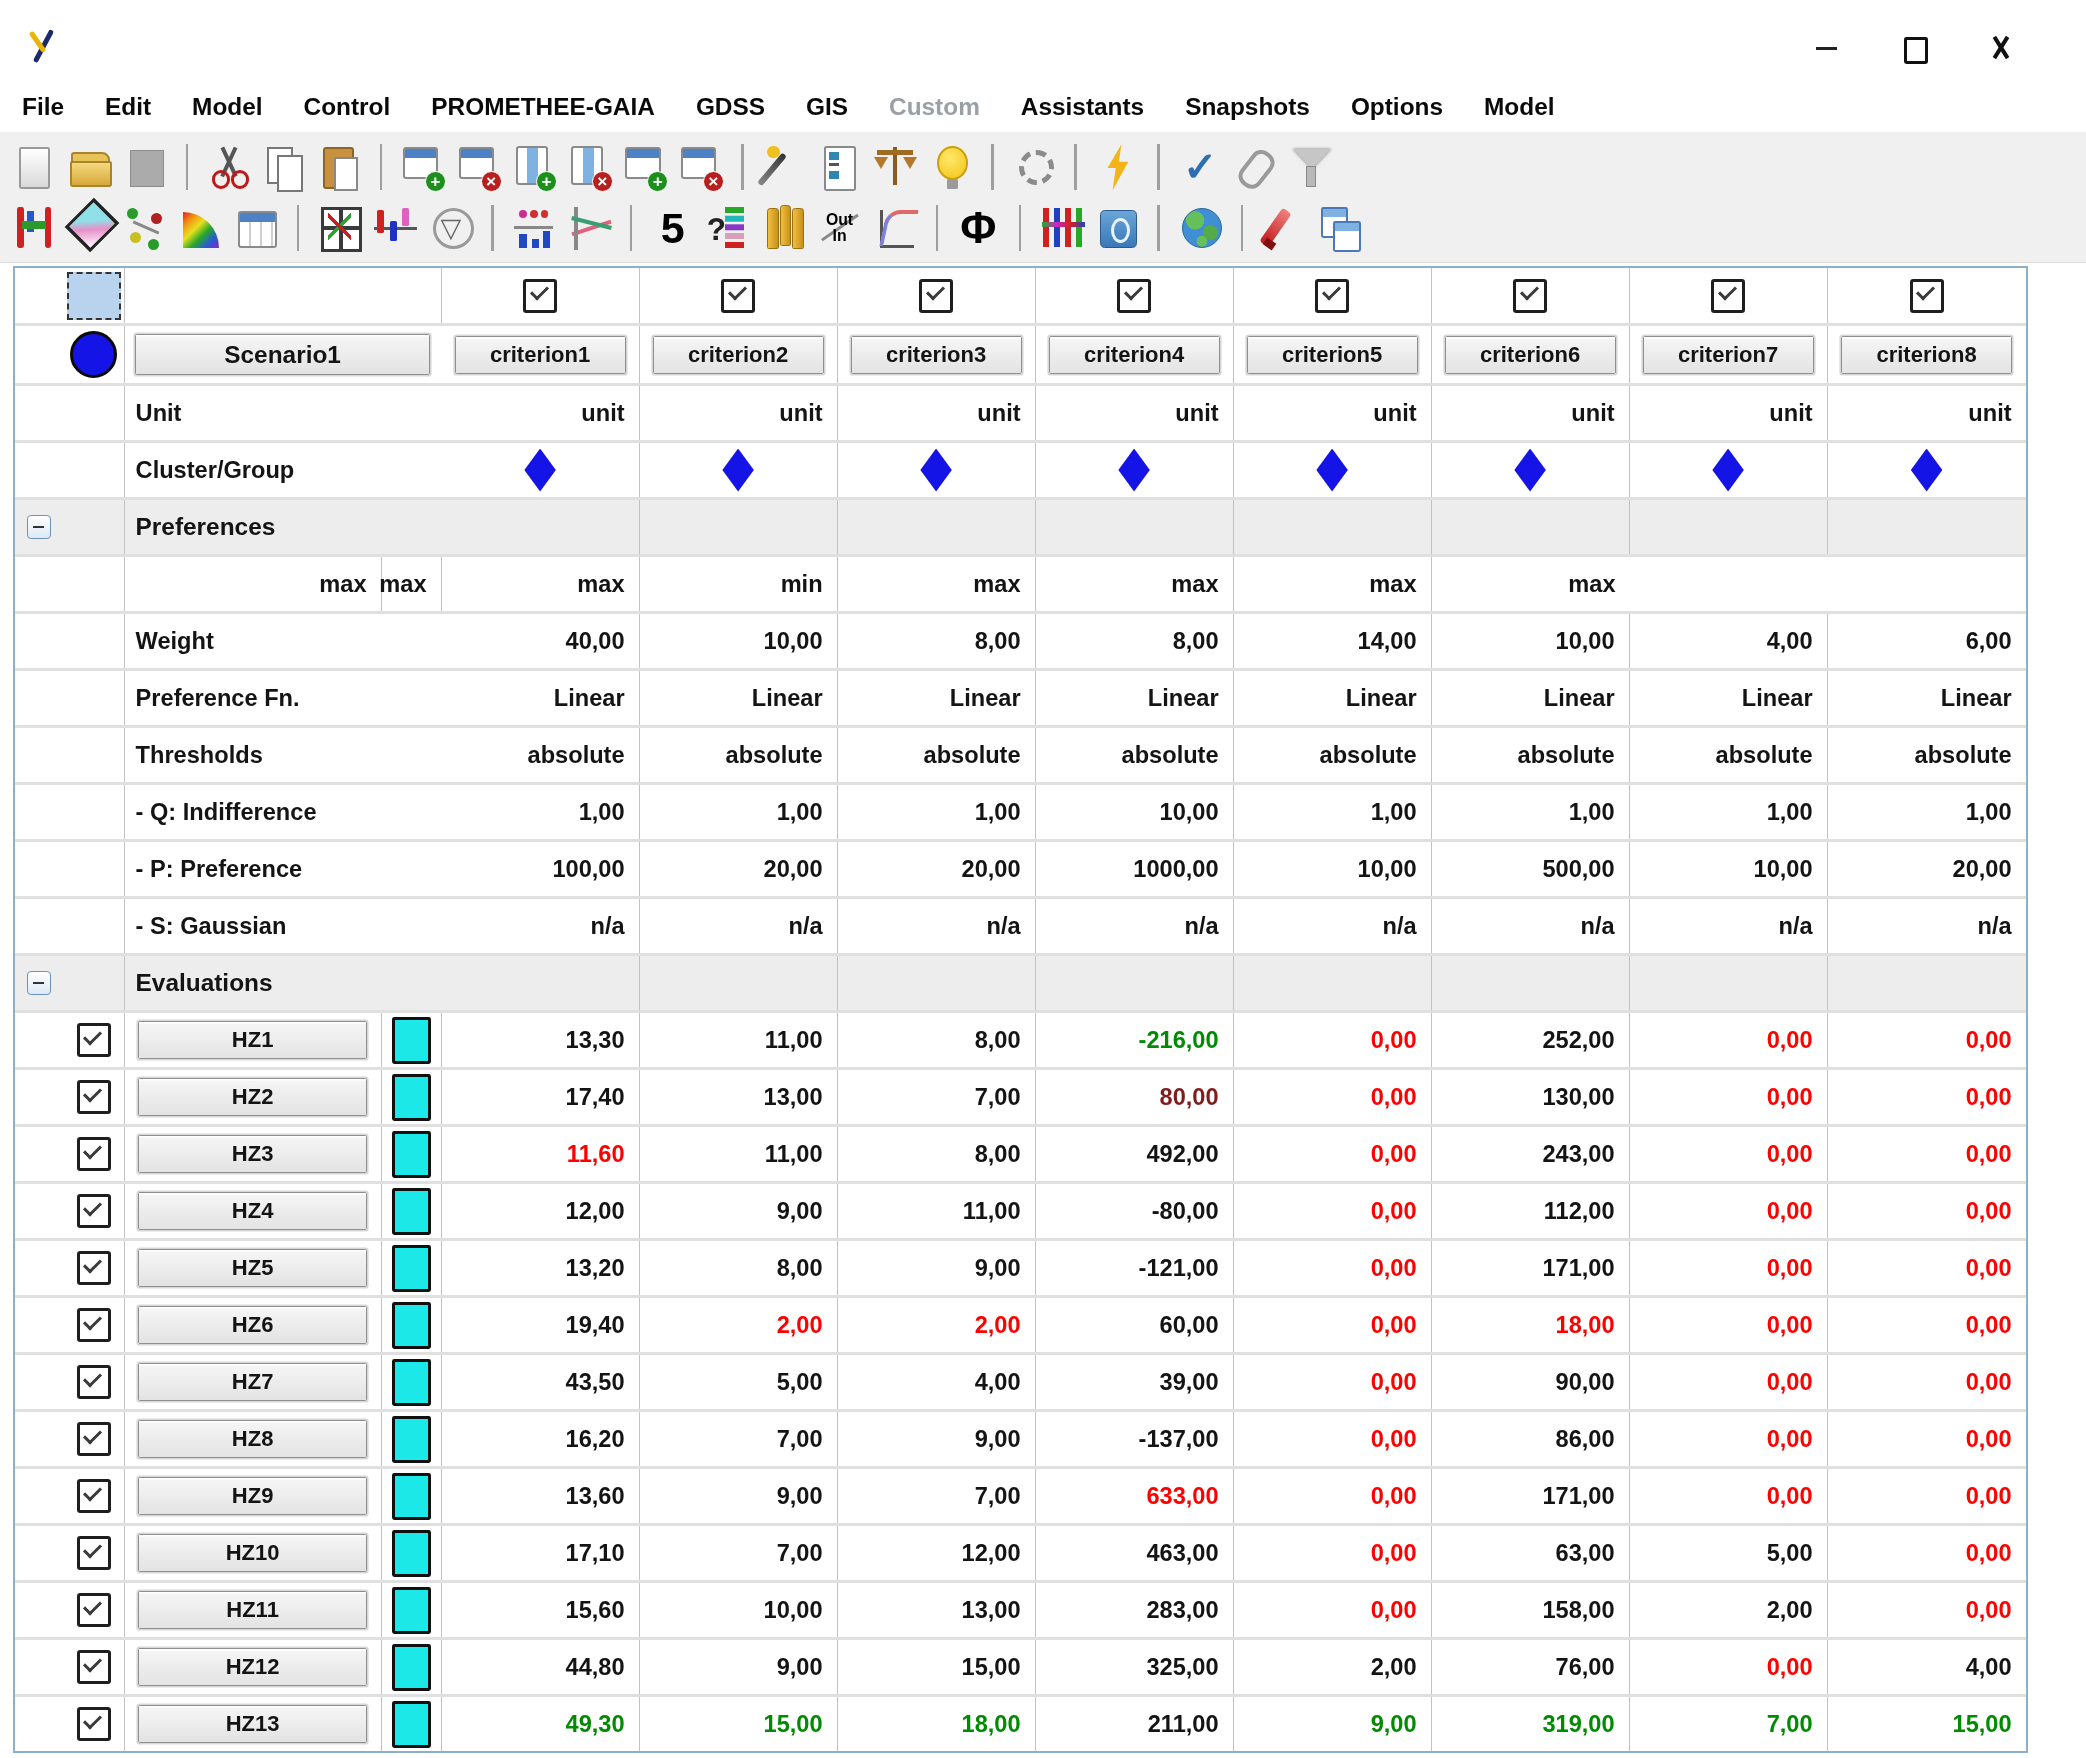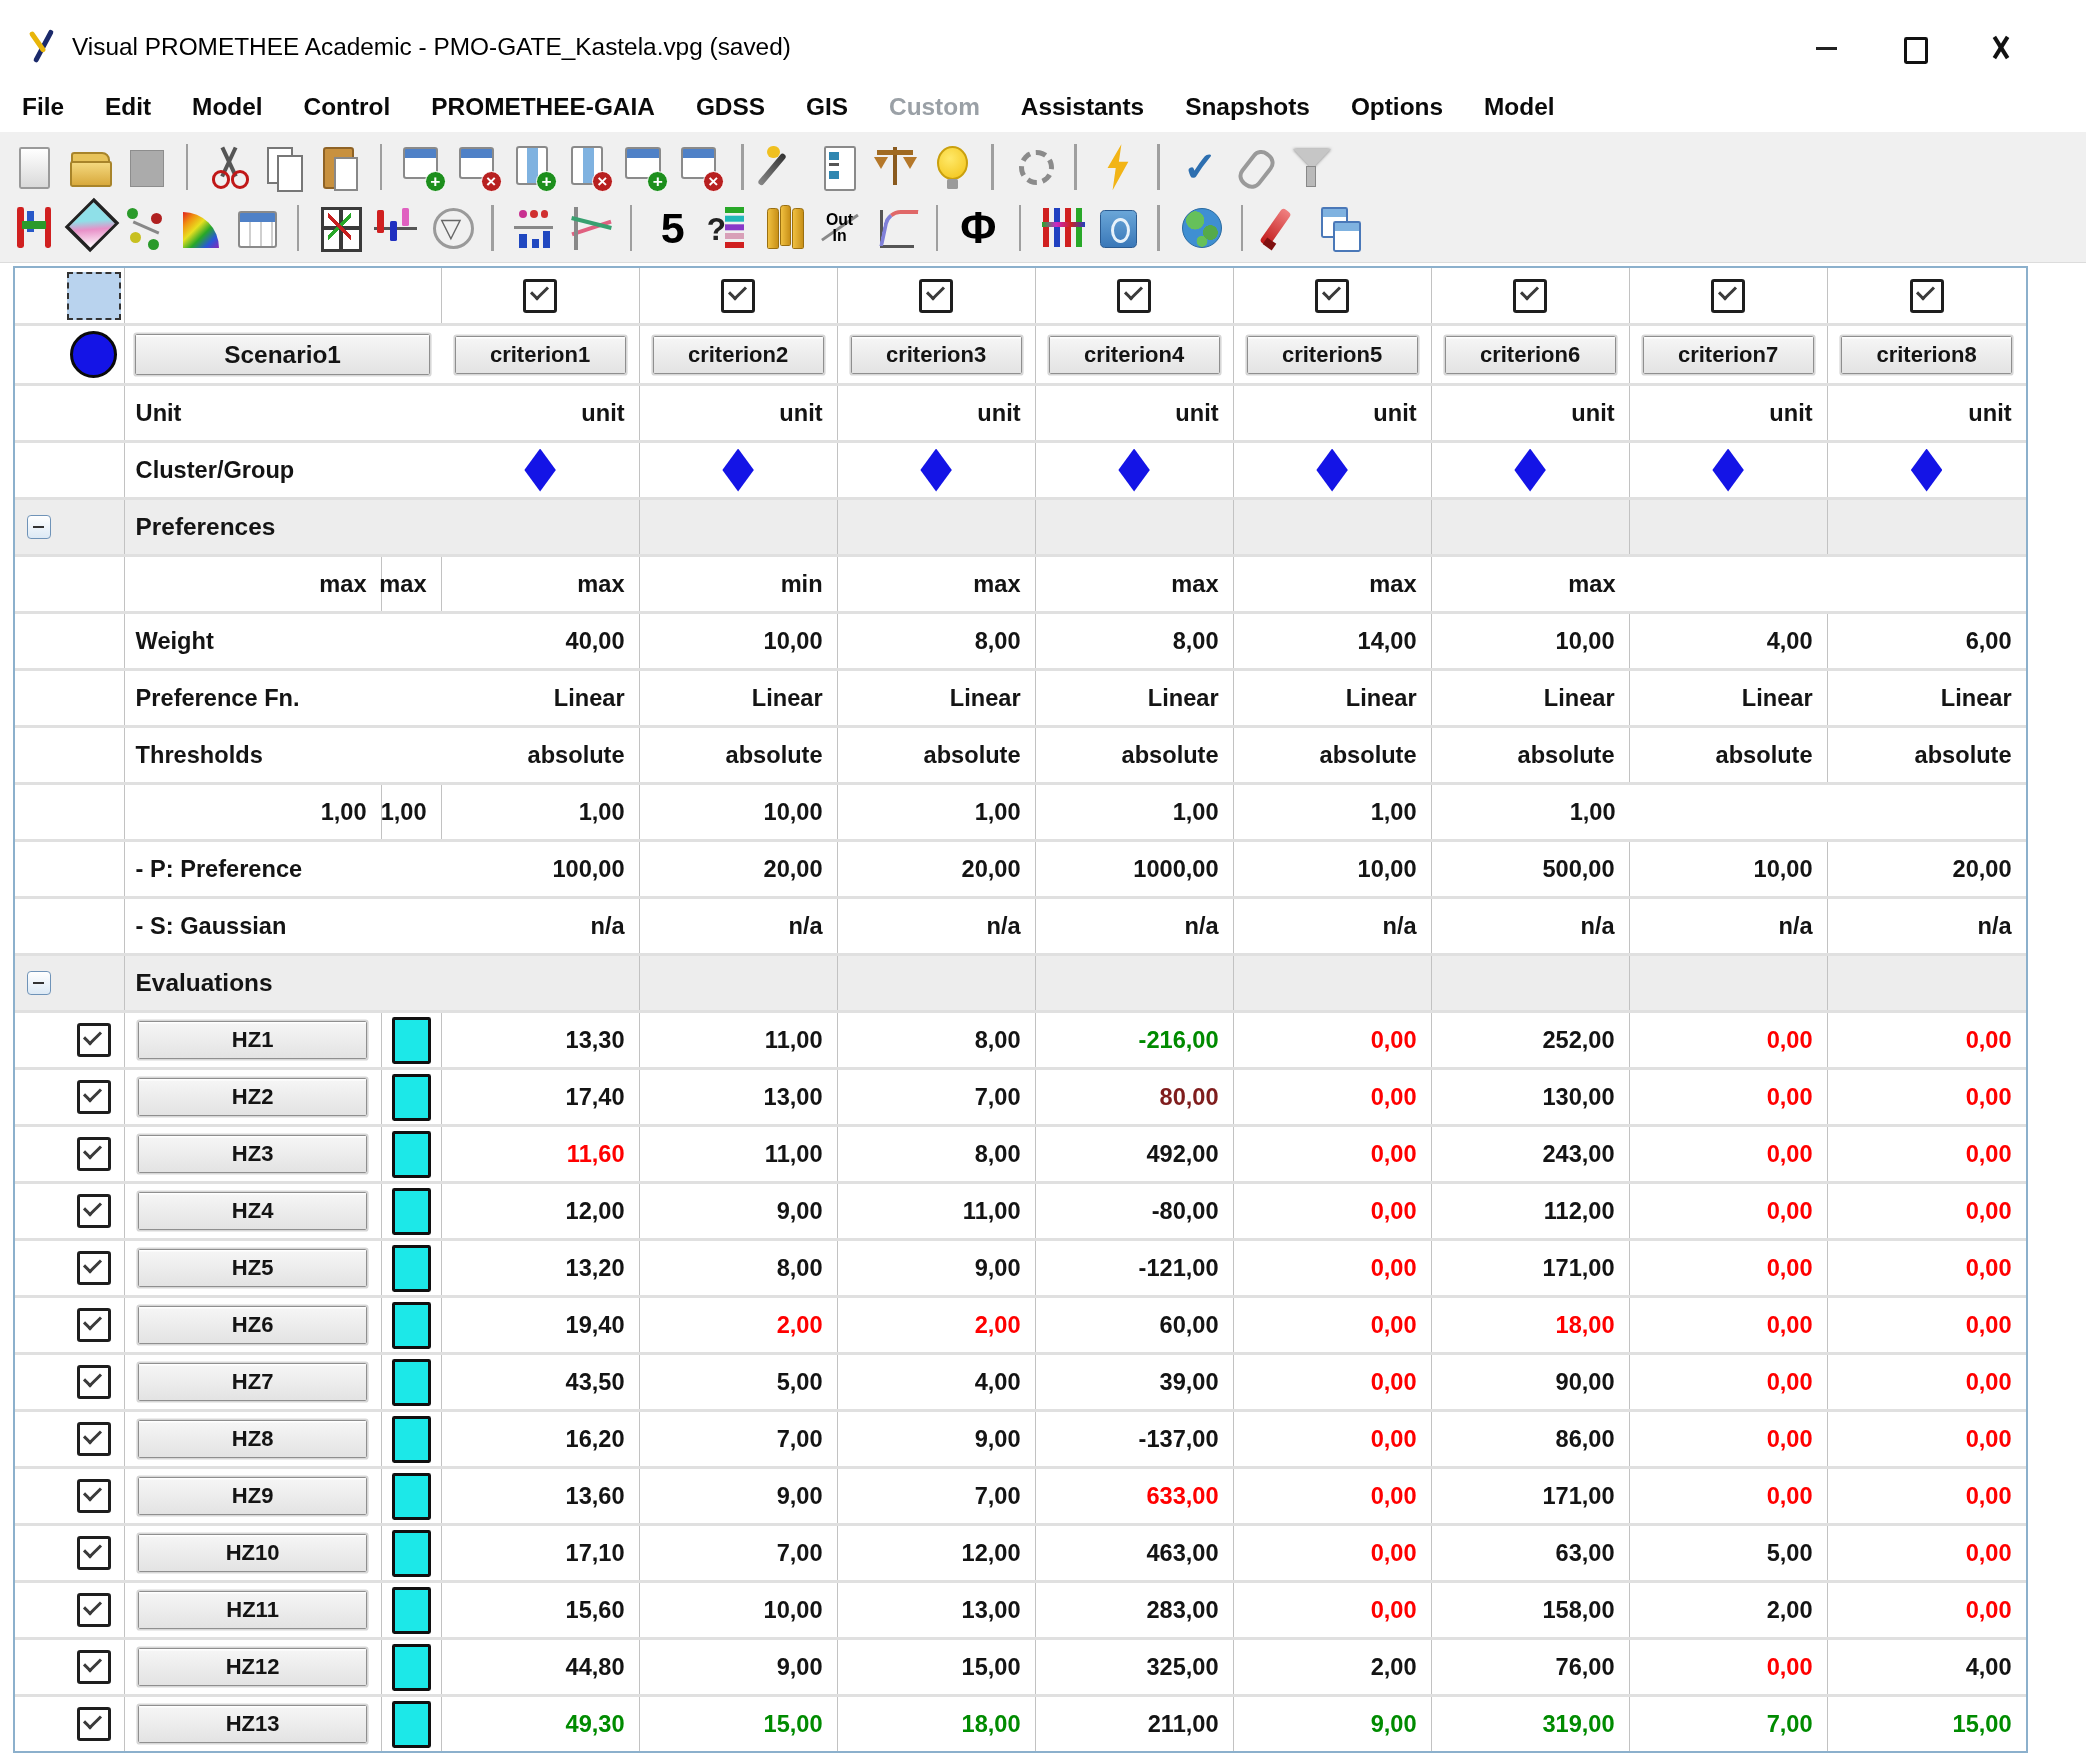--- a/index.html
+++ b/index.html
@@ -157,21 +157,20 @@
   .expbox::after{content:"";width:11px;height:2.4px;background:#333;}
 </style>
 </head>
 <body>
 
 <div class="titlebar">
   <div class="app-icon">
       <span class="s1"></span>
       <span class="s2"></span>
     </div>
-  <div class="win-title">Visual PROMETHEE Academic - PMO-GATE_Kastela.vpg (saved)</div>
   <div class="winctl">
     <div class="wbtn">
         <span class="bar"></span>
       </div>
     <div class="wbtn">
         <span class="box"></span>
       </div>
     <div class="wbtn">
         <span class="x1"></span>
         <span class="x2"></span>
@@ -487,20 +486,21 @@
       <div class="cell val">absolute</div>
       <div class="cell val">absolute</div>
       <div class="cell val">absolute</div>
       <div class="cell val">absolute</div>
       <div class="cell val">absolute</div>
       <div class="cell val last">absolute</div>
     </div>
     <div class="trow h-n">
       <div class="cell nosep"></div>
       <div class="cell "></div>
+      <div class="cell lab nosep" style="grid-column: 3 / span 2;">- Q: Indifference</div>
       <div class="cell val">1,00</div>
       <div class="cell val">1,00</div>
       <div class="cell val">1,00</div>
       <div class="cell val">10,00</div>
       <div class="cell val">1,00</div>
       <div class="cell val">1,00</div>
       <div class="cell val">1,00</div>
       <div class="cell val last">1,00</div>
     </div>
     <div class="trow h-n">

